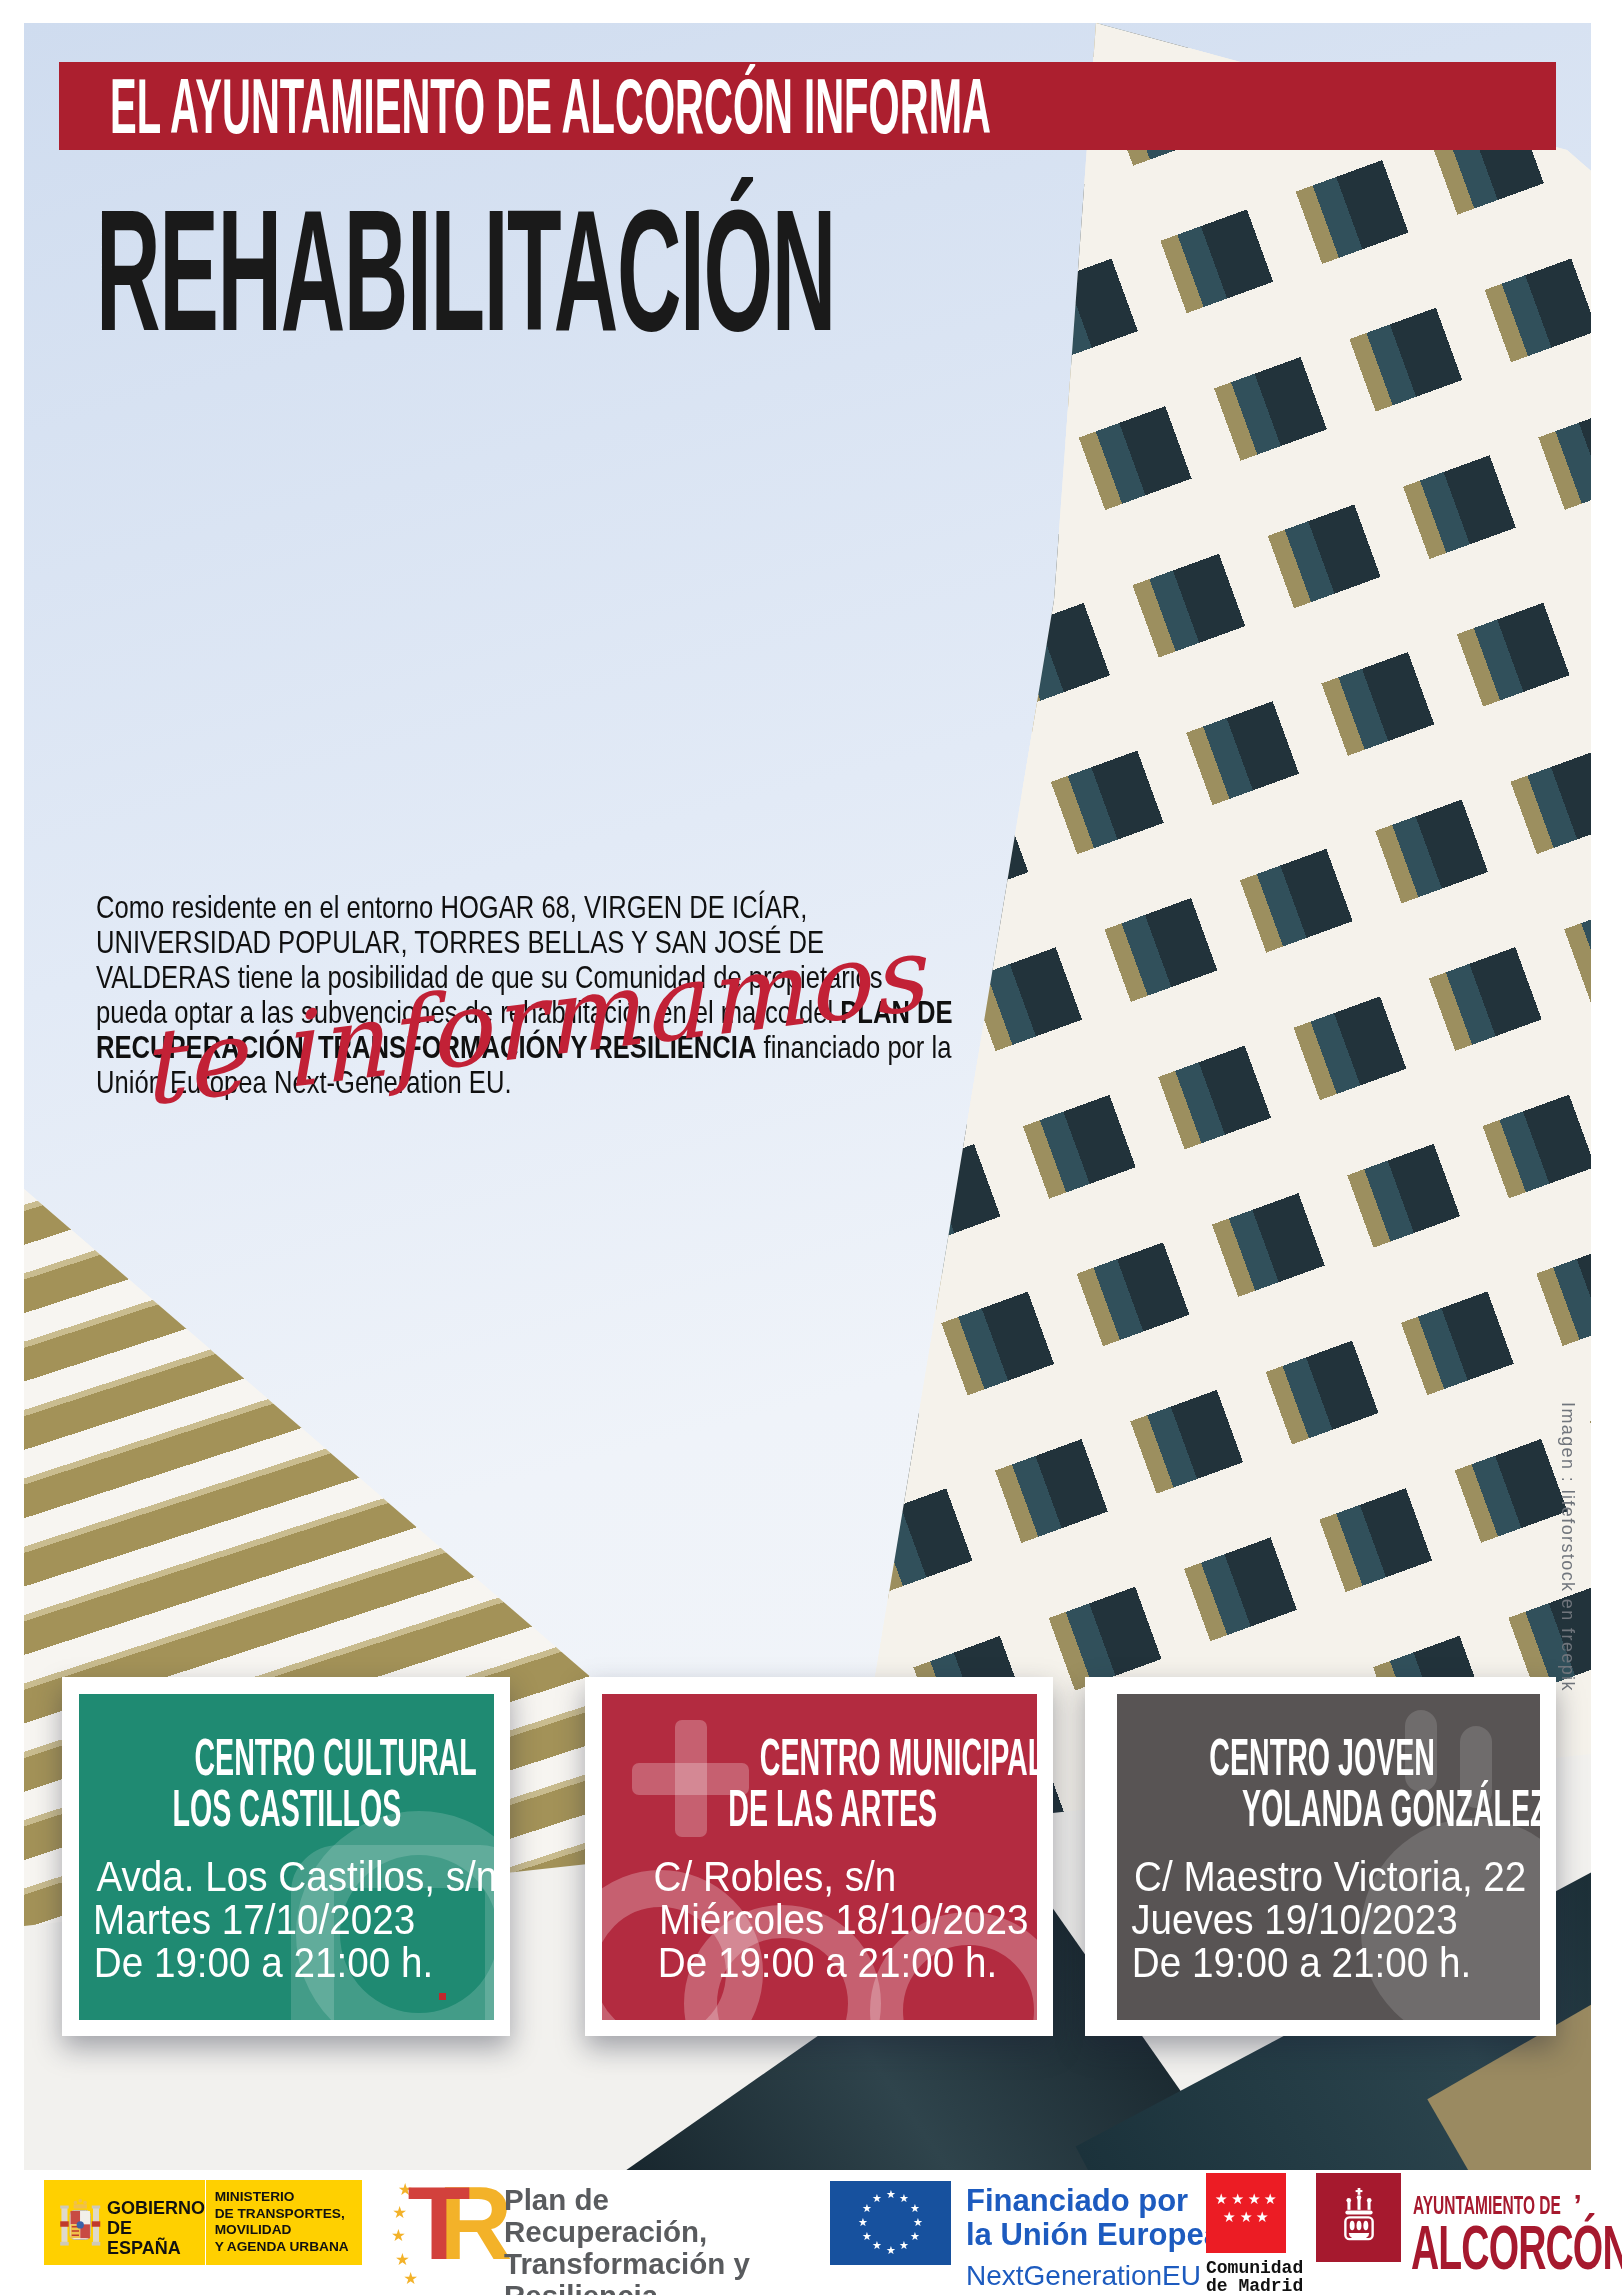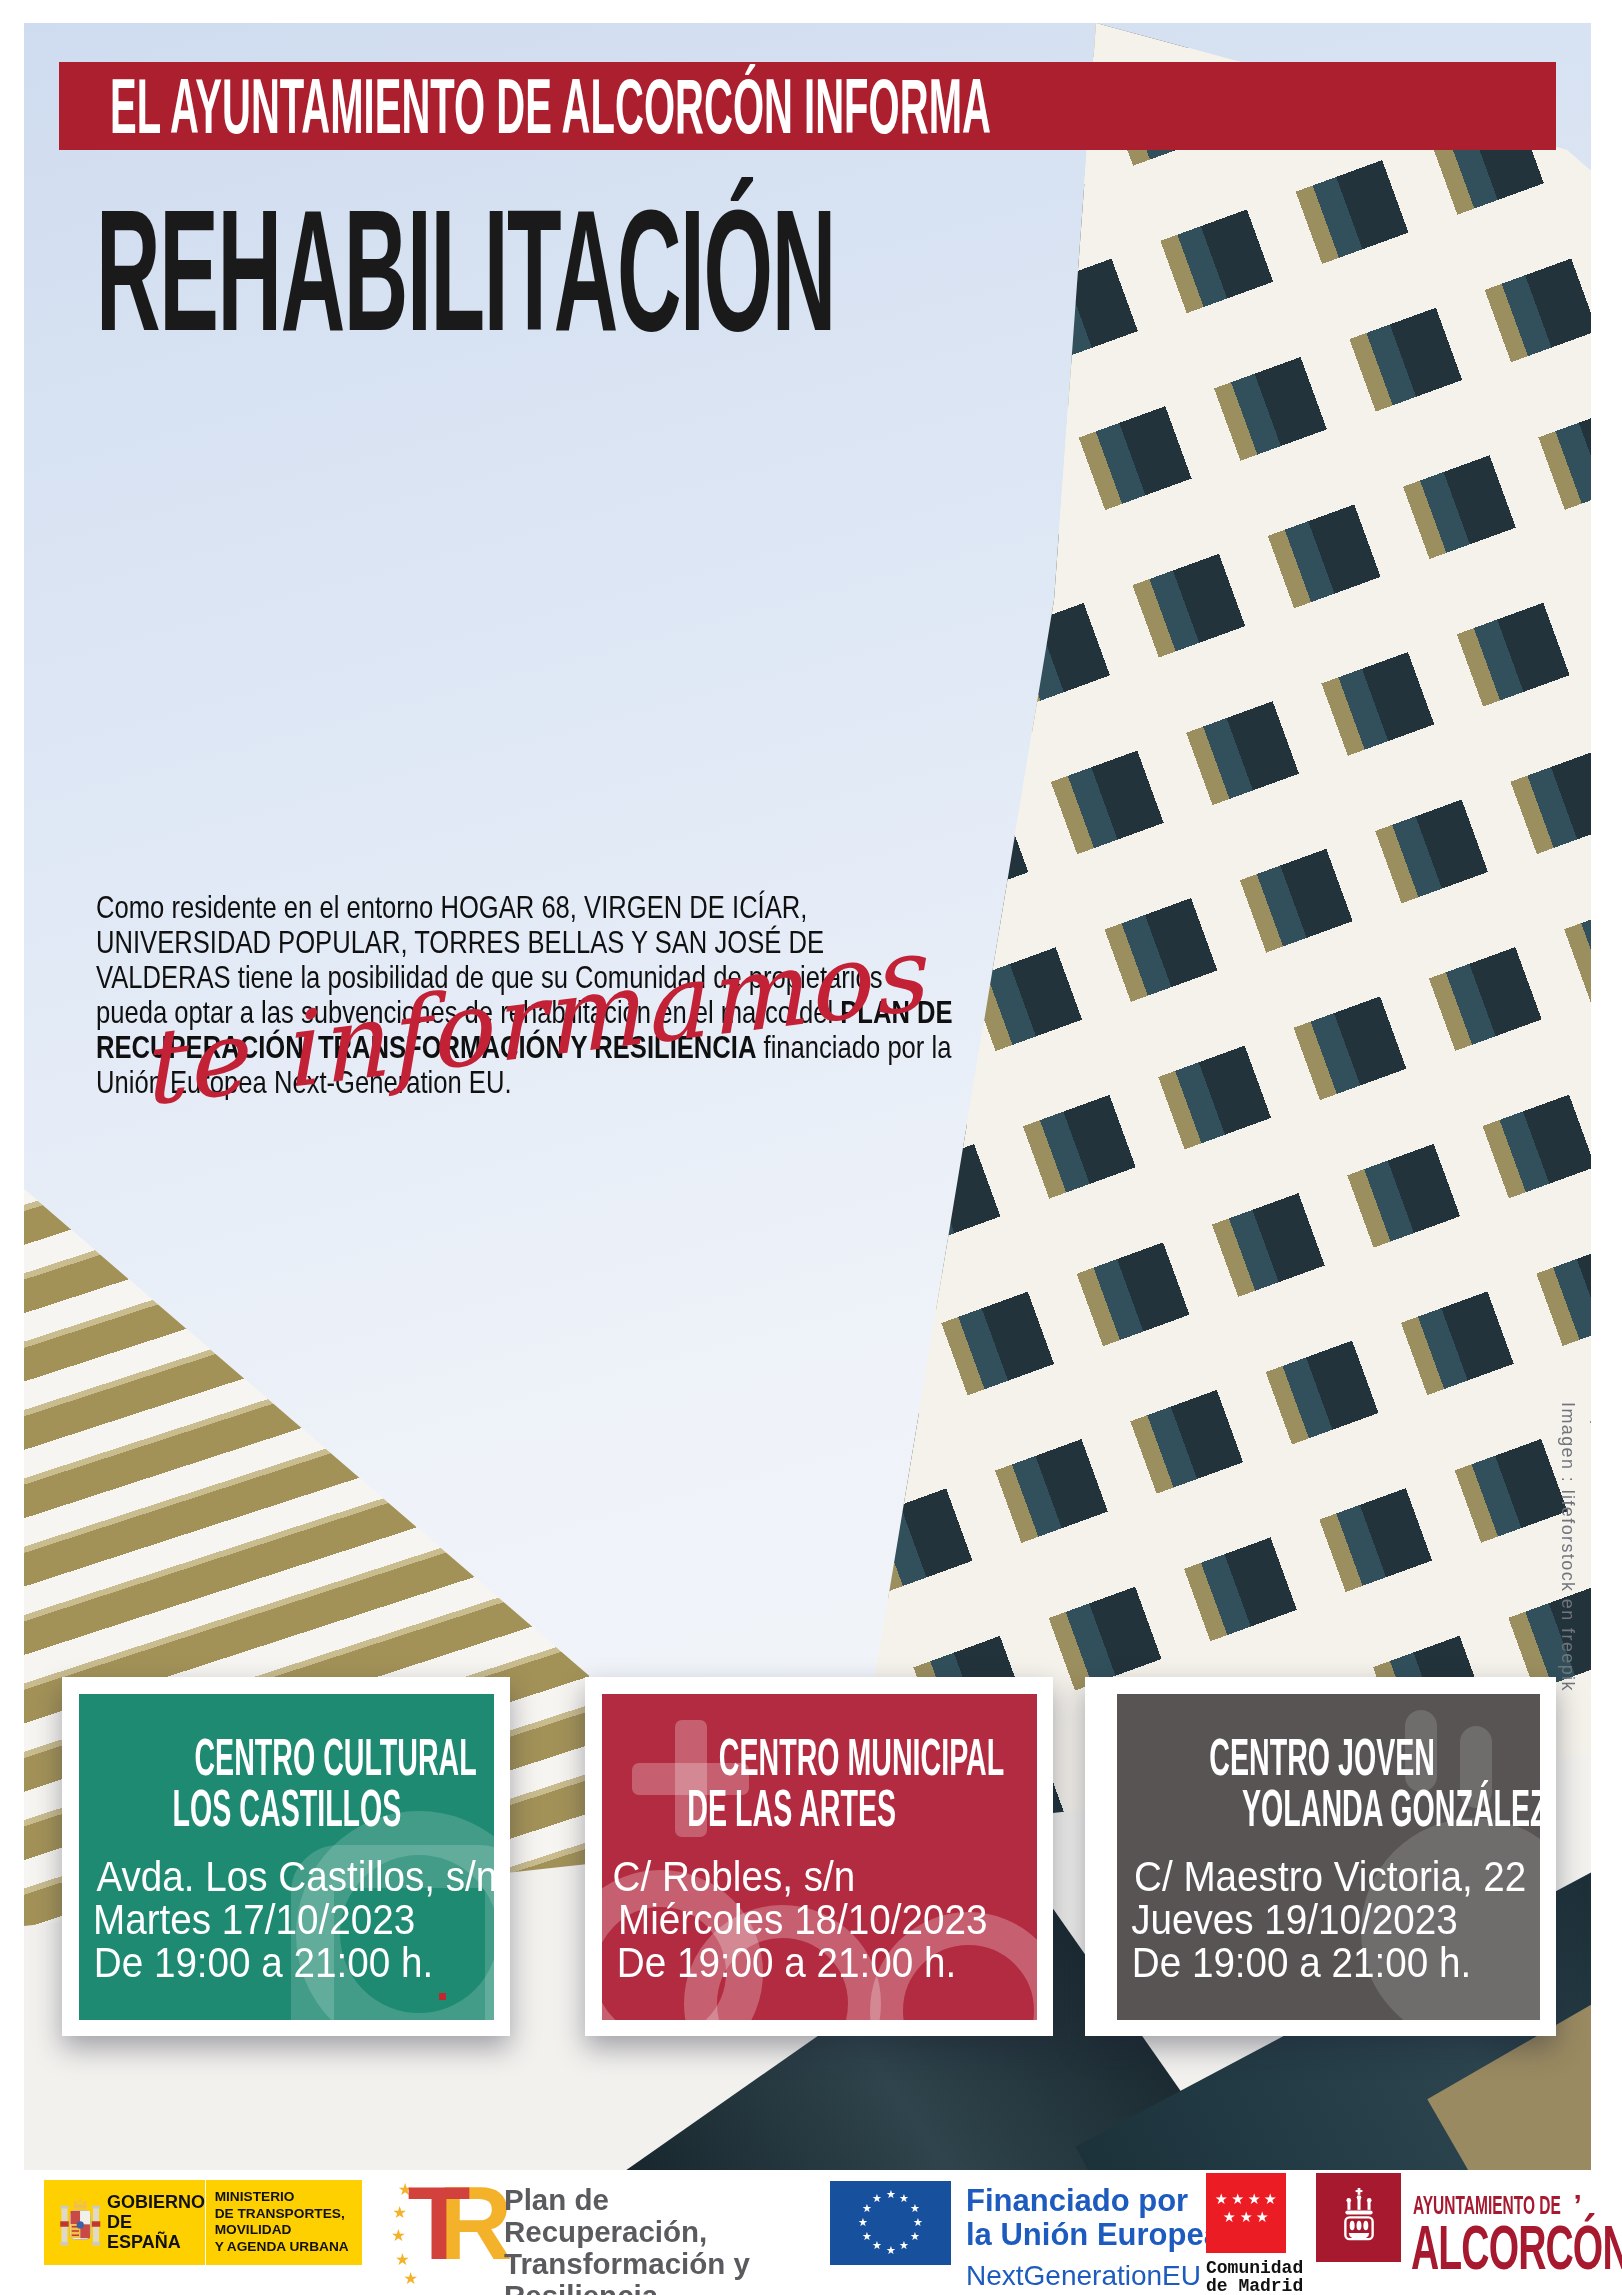--- a/index.html
+++ b/index.html
@@ -65,21 +65,21 @@
 
   
   .info-box{position:absolute;top:1677px;height:359px;background:#ffffff;box-sizing:border-box;
     padding:16.5px;box-shadow:0 12.4px 26px rgba(30,35,55,.38);}
   .box1{left:62px;width:448px;}
   .box2{left:585px;width:468px;}
   .box3{left:1085px;width:471px;padding-left:32px;}
   .box-inner{position:relative;width:100%;height:100%;overflow:hidden;color:#ffffff;
     text-align:left;box-sizing:border-box;padding-top:38px;}
   .bg-green{background:#1f8a72;}
-  .bg-red{background:#b32b40;}
+  .bg-red{background:#b32b40;padding-left:41px;}
   .bg-gray{background:#585454;}
   .box-head{position:relative;font-size:52px;font-weight:bold;line-height:51px;z-index:2;}
   .box-lines{position:relative;margin-top:21px;font-size:42px;line-height:43px;z-index:2;}
   .deco{position:absolute;z-index:1;}
   .ring{border-radius:50%;}
   
   .g-ring{right:-48px;top:117px;width:158px;height:158px;border:44px solid rgba(255,255,255,.16);}
   .g-u{right:-34px;bottom:-76px;width:151px;height:165px;border:43px solid rgba(255,255,255,.16);border-radius:48px;}
   .red-dot{left:360px;top:299px;width:7.6px;height:7.6px;background:#c1272d;z-index:3;}
   
@@ -91,21 +91,21 @@
   
   .y-pill1{right:103px;top:16.5px;width:32px;height:82px;border-radius:16.5px;background:rgba(255,255,255,.14);}
   .y-pill2{right:48px;top:32px;width:32px;height:82px;border-radius:16.5px;background:rgba(255,255,255,.14);}
   .y-circle{right:-48px;top:124px;width:227px;height:227px;border-radius:50%;background:rgba(255,255,255,.14);}
 
   
   .footer{position:absolute;left:0;top:2170px;width:1622px;height:125px;background:#ffffff;}
   
   .gov{position:absolute;left:44px;top:9.6px;width:318px;height:85px;background:#ffd000;
     display:flex;align-items:center;box-sizing:border-box;}
-  .gov-left{display:flex;align-items:center;width:161px;padding-left:15px;box-sizing:border-box;}
+  .gov-left{display:flex;align-items:flex-end;width:161px;padding-left:15px;box-sizing:border-box;}
   .gov-name{margin-left:5.5px;font-size:18px;line-height:20px;font-weight:bold;color:#111;}
   .gov-divider{width:2.1px;height:100%;background:#ffffff;}
   .gov-min{padding-left:8.2px;font-size:13.7px;line-height:16.5px;font-weight:bold;color:#111;}
   
   .trb{position:absolute;left:395px;top:4.1px;width:385px;height:117px;}
   .tr-mark{position:absolute;left:0;top:0;width:103px;height:113px;}
   .tr-star{position:absolute;font-size:16.5px;color:#f3b229;}
   .tr-star:nth-of-type(1){left:2.7px;top:5.5px;}
   .tr-star:nth-of-type(2){left:-2.7px;top:29px;}
   .tr-star:nth-of-type(3){left:-4.1px;top:52px;}

